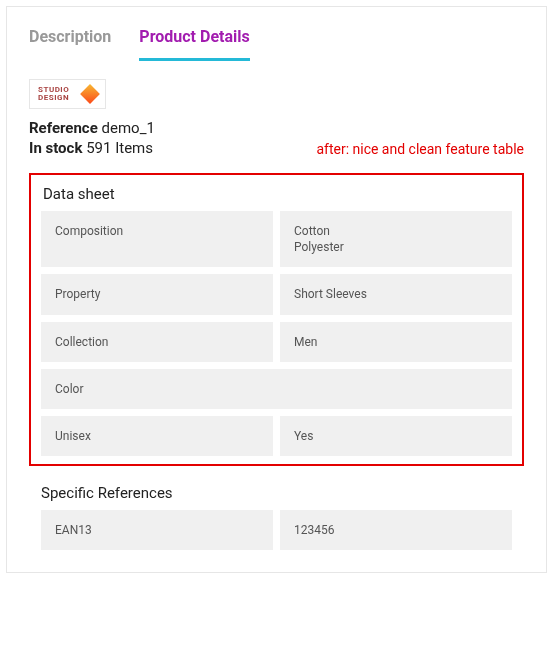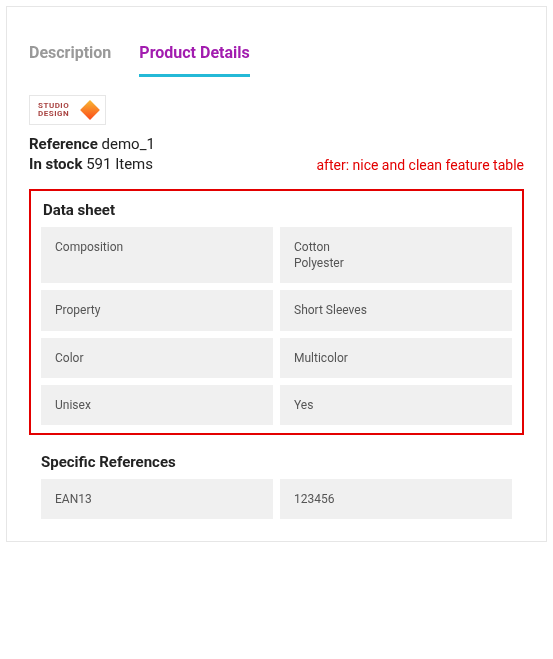--- a/index.html
+++ b/index.html
@@ -8,21 +8,21 @@
     padding: 6px;
     font-family: -apple-system, BlinkMacSystemFont, "Segoe UI", Roboto, Arial, sans-serif;
     font-size: 14px;
     color: #333;
     background: #fff;
     width: 553px;
   }
   .panel {
     border: 1px solid #e6e6e6;
     background: #fff;
-    padding: 16px 22px 22px 22px;
+    padding: 0 22px 22px 22px;
   }
   .tabs {
     display: flex;
     gap: 28px;
     padding-top: 20px;
     margin-bottom: 18px;
     align-items: flex-end;
   }
   .tab {
     font-size: 16px;
@@ -71,21 +71,21 @@
     top: -18px;
     color: #e30000;
     font-size: 14px;
   }
   .highlight-box {
     border: 2px solid #e30000;
     padding: 10px 10px 8px 10px;
     margin-top: 4px;
   }
   .section-title {
-    font-weight: 700;
+    font-weight: 400;
     font-size: 15px;
     color: #222;
     margin: 0 0 8px 2px;
   }
   .section-title.sp { margin-top: 18px; margin-left: 12px; }
   .sheet {
     display: flex;
     flex-direction: column;
     gap: 7px;
   }
@@ -141,22 +141,25 @@
         <div class="row">
           <div class="cell">Composition</div>
           <div class="cell">Cotton
 Polyester</div>
         </div>
         <div class="row">
           <div class="cell">Property</div>
           <div class="cell">Short Sleeves</div>
         </div>
         <div class="row">
+          <div class="cell">Collection</div>
+          <div class="cell">Men</div>
+        </div>
+        <div class="row">
           <div class="cell">Color</div>
-          <div class="cell">Multicolor</div>
         </div>
         <div class="row">
           <div class="cell">Unisex</div>
           <div class="cell">Yes</div>
         </div>
       </div>
   </div>
 
   <div class="section-title sp">Specific References</div>
   <div class="refs-block">

